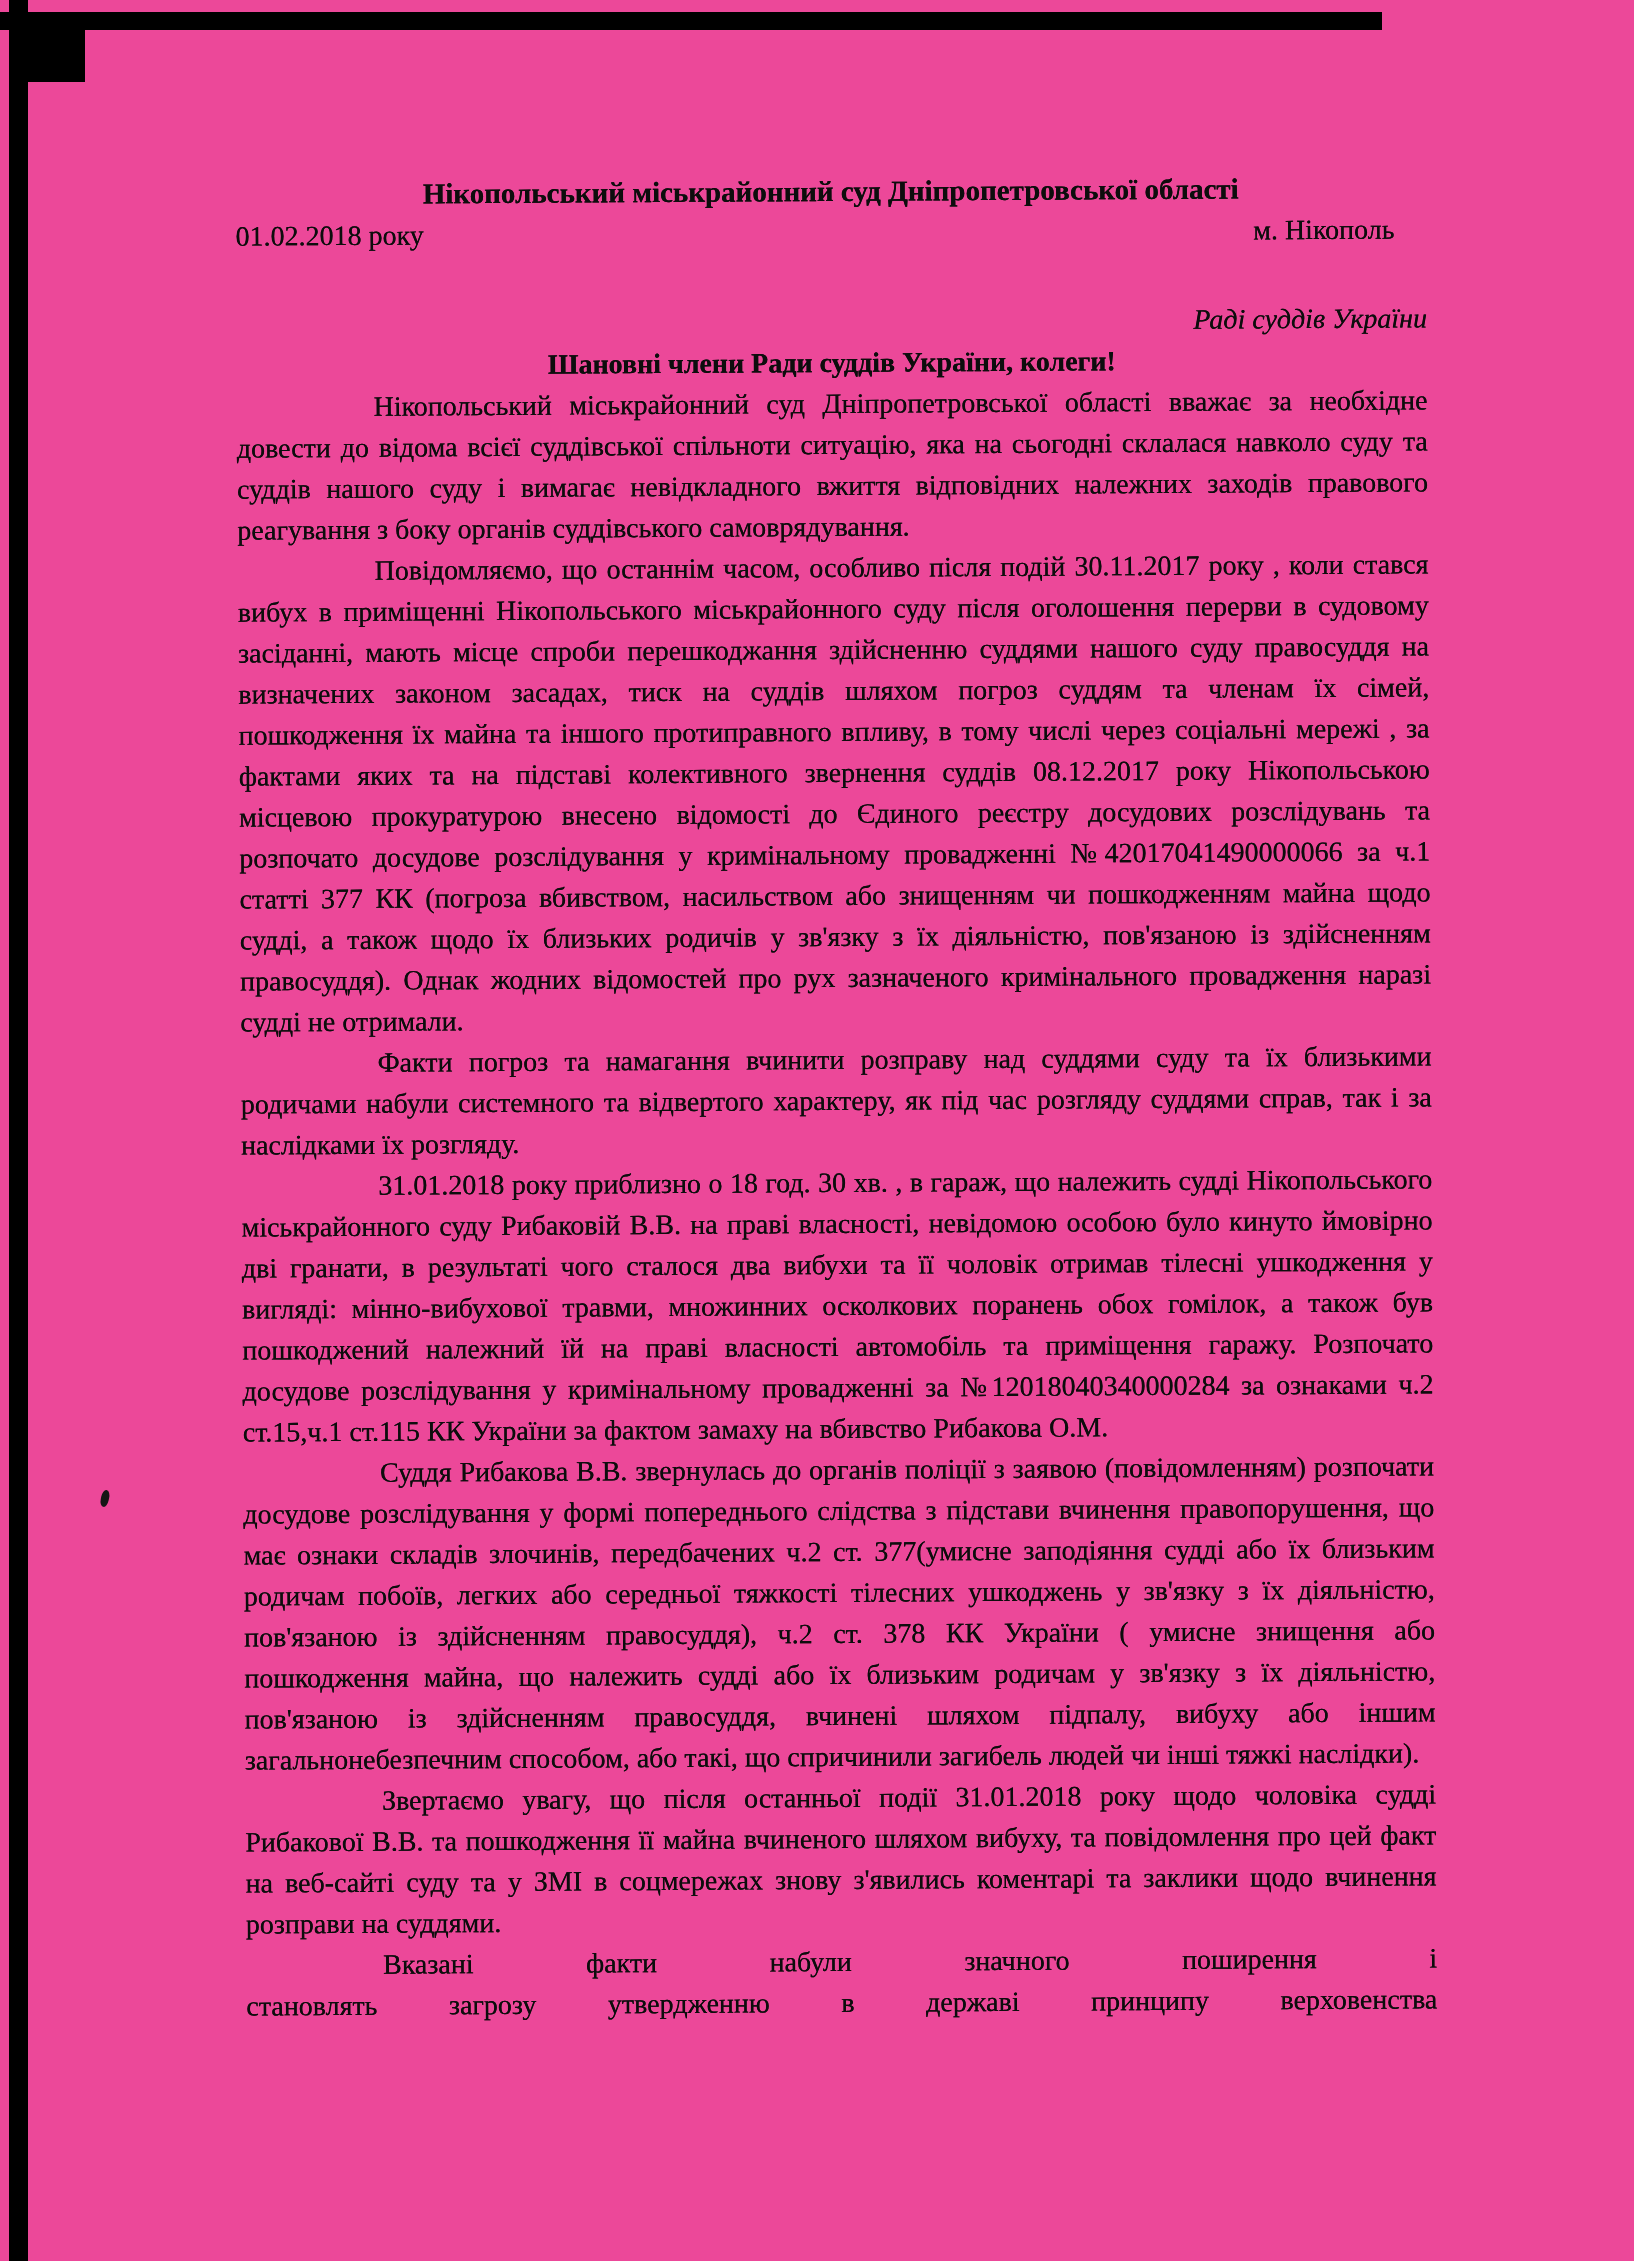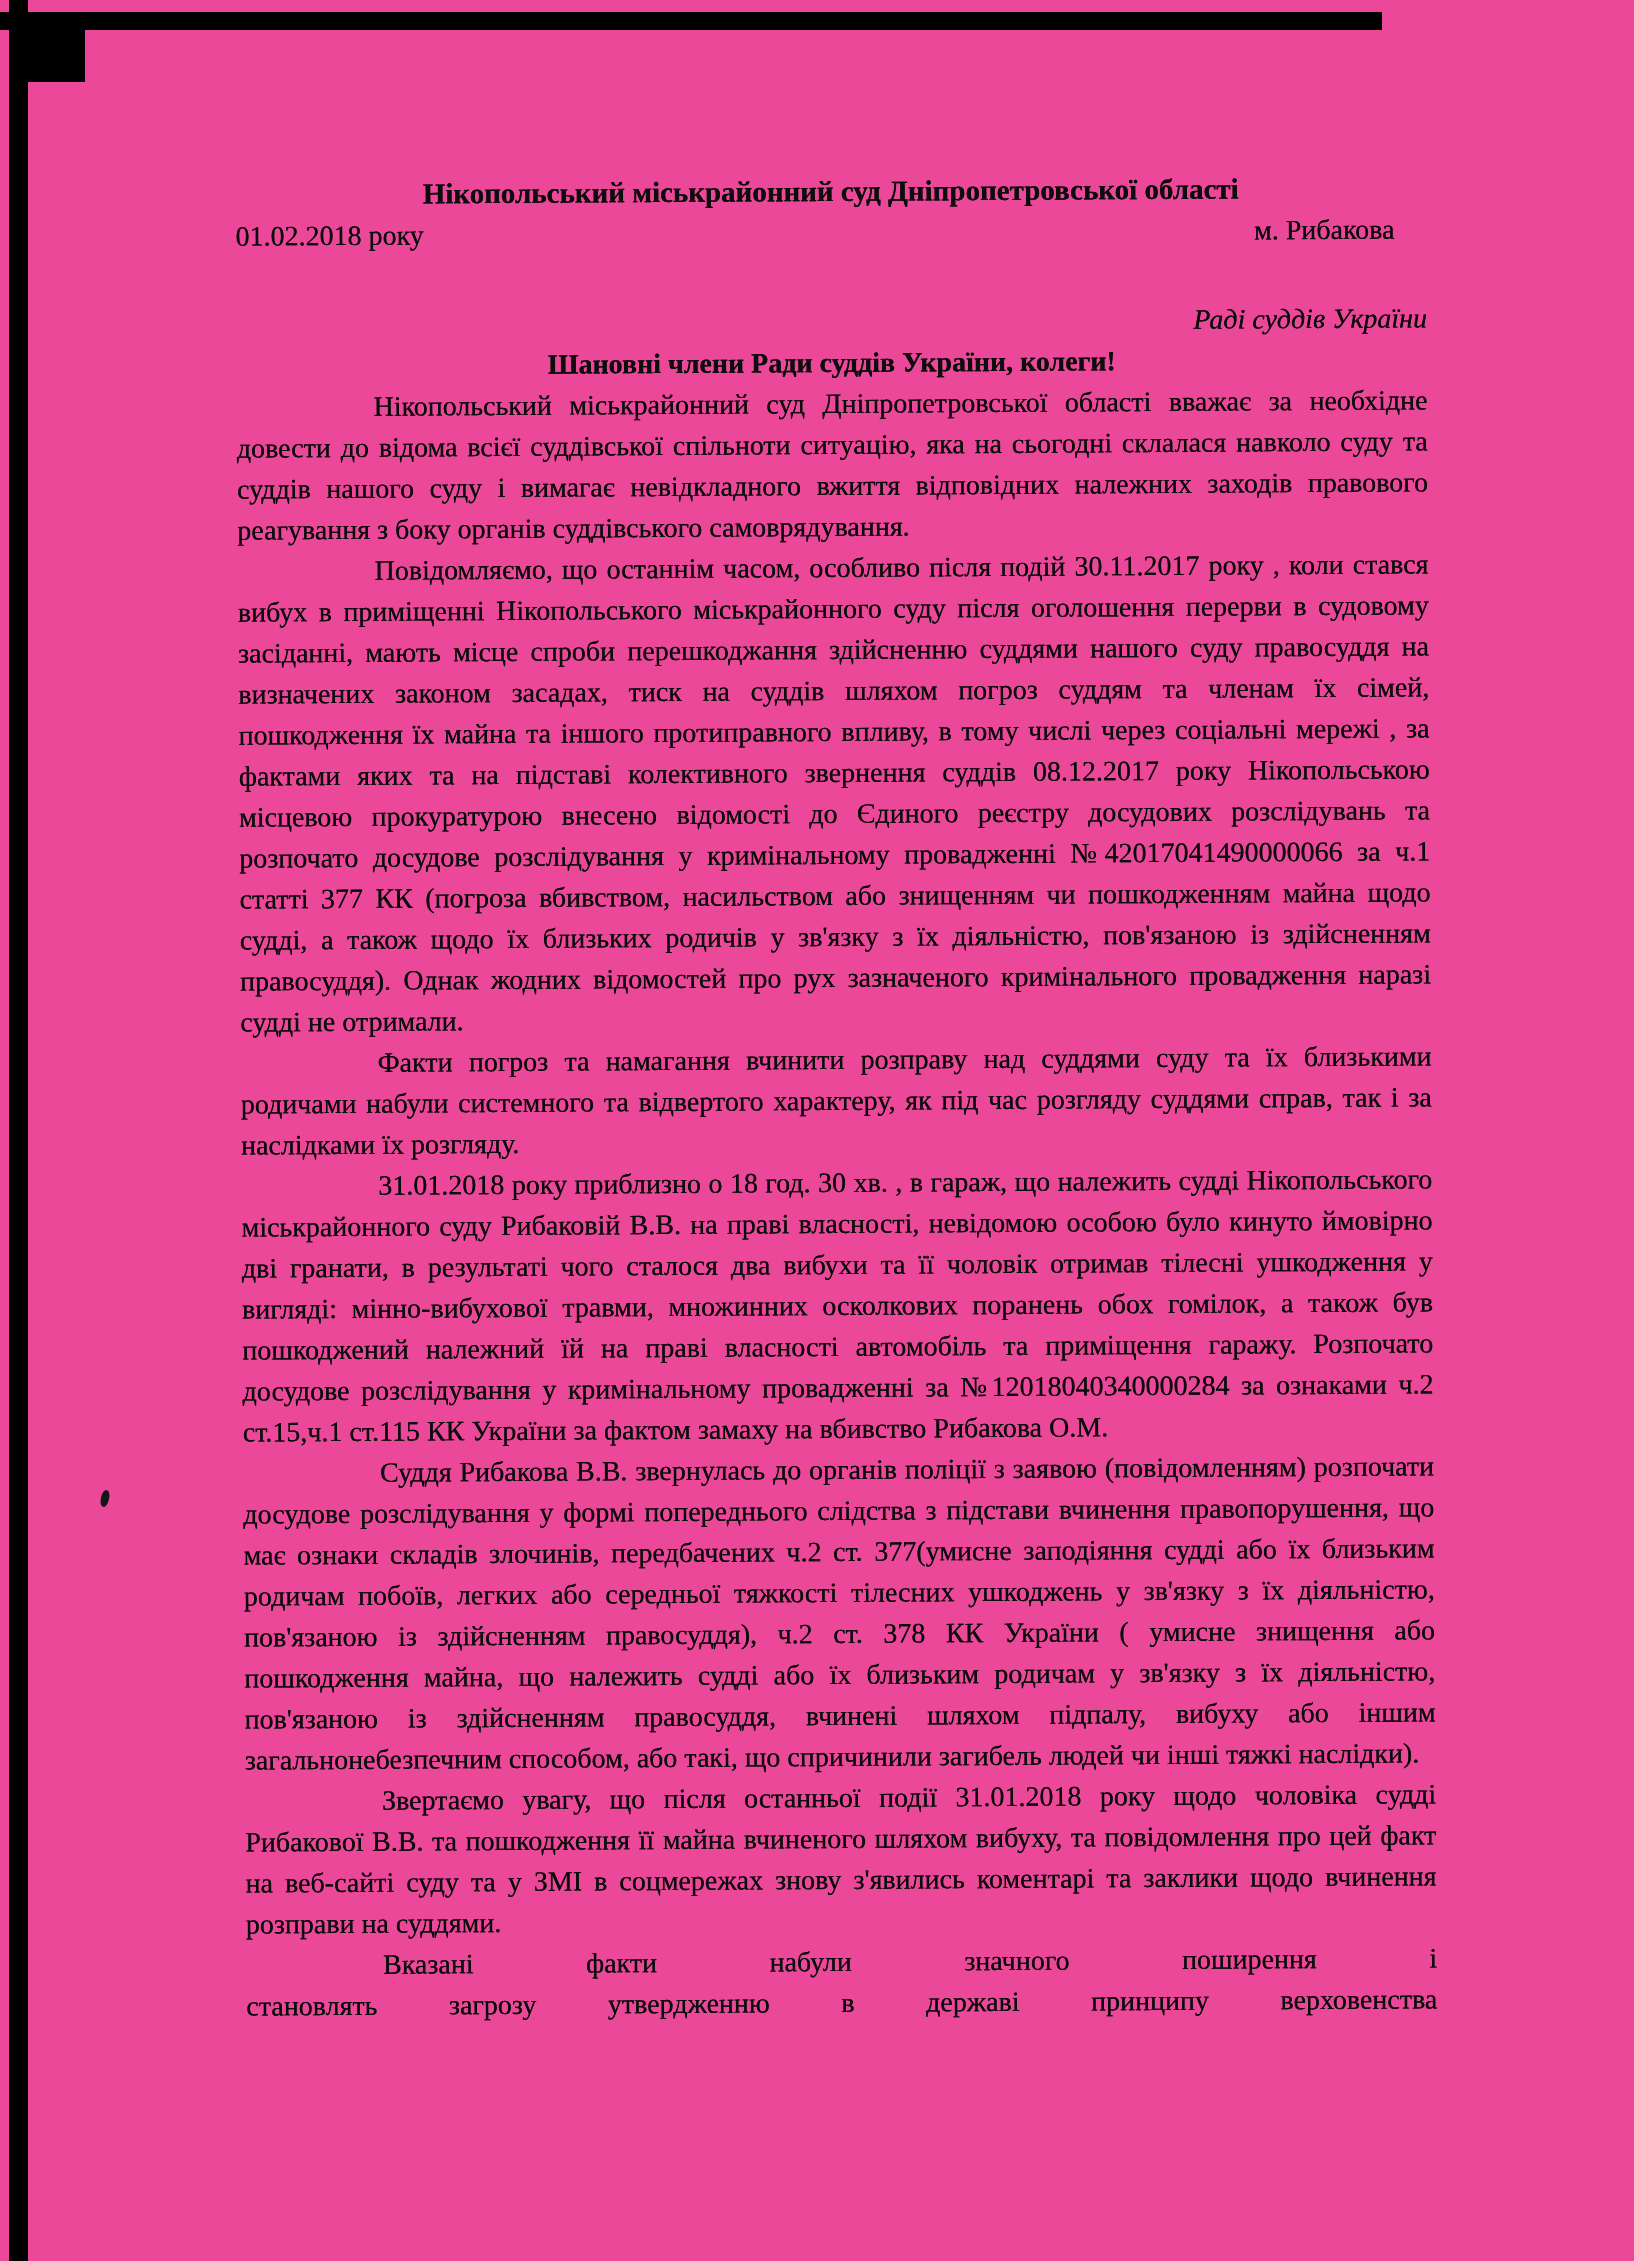--- a/index.html
+++ b/index.html
@@ -71,21 +71,21 @@
   <div class="scan-bar-top"></div>
   <div class="scan-blob"></div>
   <div class="scan-speck"></div>
 
   <div class="content">
 
     <div class="title">Нікопольський міськрайонний суд Дніпропетровської області</div>
 
     <div class="dateline">
       <span class="date">01.02.2018 року</span>
-      <span class="city">м. Рибакова</span>
+      <span class="city">м. Нікополь</span>
     </div>
 
     <div class="addressee-line">Раді суддів України</div>
 
     <div class="salutation">Шановні члени Ради суддів України, колеги!</div>
 
     <p class="body-para">Нікопольський міськрайонний суд Дніпропетровської області вважає за необхідне довести до відома всієї суддівської спільноти ситуацію, яка на сьогодні склалася навколо суду та суддів нашого суду і вимагає невідкладного вжиття відповідних належних заходів правового реагування з боку органів суддівського самоврядування.</p>
     <p class="body-para">Повідомляємо, що останнім часом, особливо після подій 30.11.2017 року , коли стався вибух в приміщенні Нікопольського міськрайонного суду після оголошення перерви в судовому засіданні, мають місце спроби перешкоджання здійсненню суддями нашого суду правосуддя на визначених законом засадах, тиск на суддів шляхом погроз суддям та членам їх сімей, пошкодження їх майна та іншого протиправного впливу, в тому числі через соціальні мережі , за фактами яких та на підставі колективного звернення суддів 08.12.2017 року Нікопольською місцевою прокуратурою внесено відомості до Єдиного реєстру досудових розслідувань та розпочато досудове розслідування у кримінальному провадженні №42017041490000066 за ч.1 статті 377 КК (погроза вбивством, насильством або знищенням чи пошкодженням майна щодо судді, а також щодо їх близьких родичів у зв'язку з їх діяльністю, пов'язаною із здійсненням правосуддя). Однак жодних відомостей про рух зазначеного кримінального провадження наразі судді не отримали.</p>
     <p class="body-para">Факти погроз та намагання вчинити розправу над суддями суду та їх близькими родичами набули системного та відвертого характеру, як під час розгляду суддями справ, так і за наслідками їх розгляду.</p>
     <p class="body-para">31.01.2018 року приблизно о 18 год. 30 хв. , в гараж, що належить судді Нікопольського міськрайонного суду Рибаковій В.В. на праві власності, невідомою особою було кинуто ймовірно дві гранати, в результаті чого сталося два вибухи та її чоловік отримав тілесні ушкодження у вигляді: мінно-вибухової травми, множинних осколкових поранень обох гомілок, а також був пошкоджений належний їй на праві власності автомобіль та приміщення гаражу. Розпочато досудове розслідування у кримінальному провадженні за №12018040340000284 за ознаками ч.2 ст.15,ч.1 ст.115 КК України за фактом замаху на вбивство Рибакова О.М.</p>

